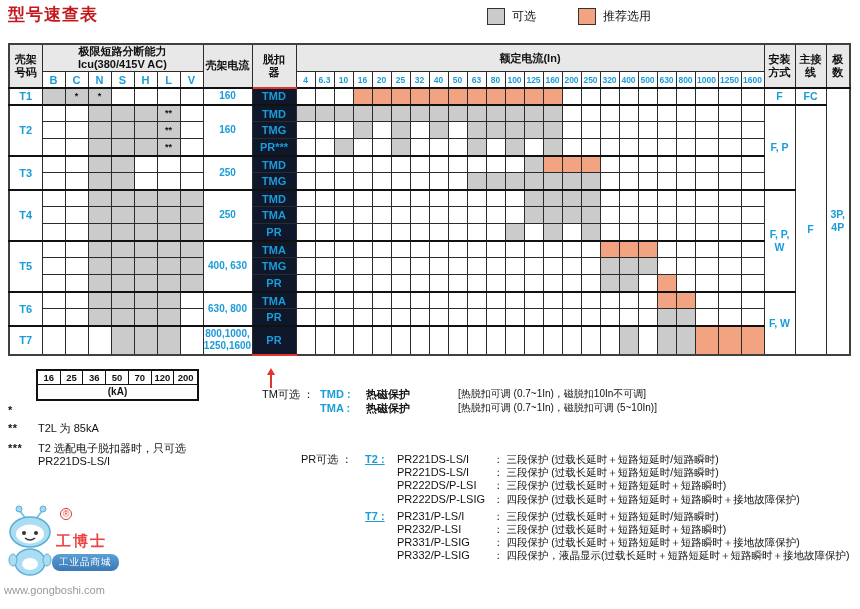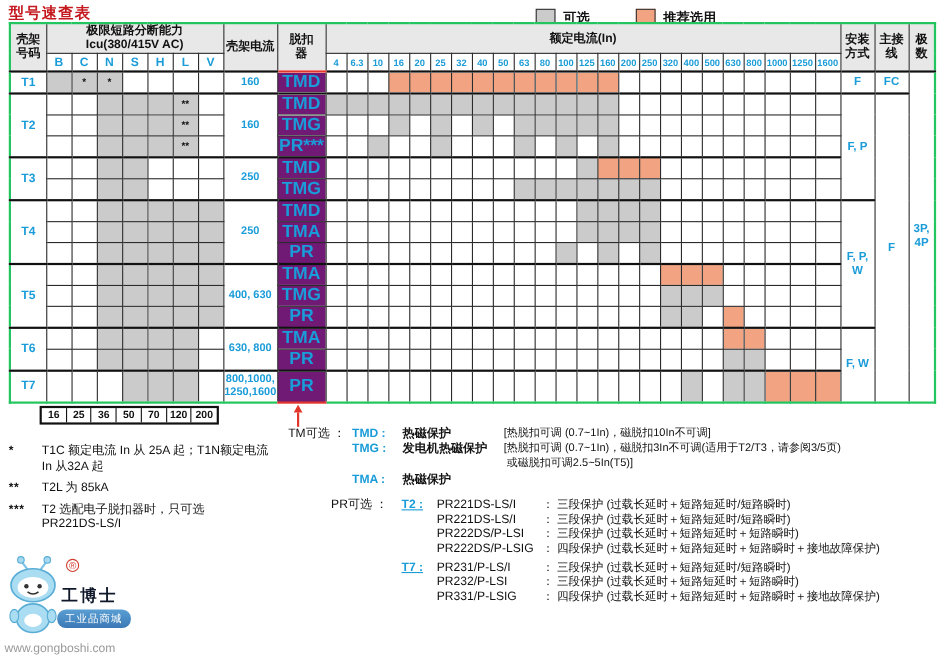--- a/index.html
+++ b/index.html
@@ -5,35 +5,35 @@
   * { box-sizing: border-box; margin: 0; padding: 0; }
   html,body { width:860px; height:609px; }
   body {
     position: relative;
     background: #ffffff;
     font-family: "Liberation Sans", "DejaVu Sans", sans-serif;
     overflow: hidden;
   }
   .title {
     position:absolute; left:8px; top:3px;
-    font-size:14px; font-weight:bold; color:#c4191f;
+    font-size:17px; font-weight:bold; color:#c4191f;
     letter-spacing:1px;
   }
   
   .legend { position:absolute; left:487px; top:8px; display:flex; gap:42px; }
-  .legend-item { display:flex; align-items:center; gap:7px; font-size:12px; font-weight:bold; color:#111; }
+  .legend-item { display:flex; align-items:center; gap:7px; font-size:12px; font-weight:normal; color:#111; }
   .swatch { width:18px; height:17px; border:1px solid #333; }
   .swatch.gray { background:#cbcbcb; }
   .swatch.orange { background:#f2a482; }
 
   
   table.sel {
-    position:absolute; left:8px; top:20px;
+    position:absolute; left:8px; top:43px;
     border-collapse:collapse; table-layout:fixed;
-    border:2px solid #22c55e;
+    border:2px solid #404040;
   }
   table.sel th, table.sel td {
     border:1px solid #2b2b2b; padding:0; text-align:center;
     vertical-align:middle; overflow:hidden;
   }
   thead th.main {
     background:#e8e8e8; color:#111; font-size:11px; font-weight:bold;
     line-height:1.2; white-space:pre-line; height:25px;
   }
   thead th.sub { background:#fff; color:#1a9cd9; font-weight:bold; font-size:11px; height:16px; }
@@ -43,21 +43,21 @@
   tr.group-start td { border-top:2px solid #111; }
   td.frame { color:#1a9cd9; font-weight:bold; font-size:11px; }
   td.cell.gray { background:#cbcbcb; }
   td.cell.orange { background:#f2a482; }
   td.cell { font-size:9px; font-weight:bold; color:#111; line-height:9px; }
   td.current {
     color:#1a9cd9; font-weight:bold; font-size:10px;
     text-align:left; padding-left:4px; white-space:pre-line; line-height:1.25;
   }
   td.trip {
-    background:#701a75; color:#1a9cd9; font-weight:bold; font-size:16px;
+    background:#0f172a; color:#1a9cd9; font-weight:bold; font-size:11px;
     text-align:left; padding-left:4px;
     border-left:2px solid #e2362a; border-right:2px solid #e2362a;
   }
   td.trip.trip-first { border-top:2px solid #e2362a; }
   td.trip.trip-last { border-bottom:2px solid #e2362a; }
   td.mcol { color:#1a9cd9; font-weight:bold; font-size:10.5px; white-space:pre-line; line-height:1.25; }
 
   
   .ka { position:absolute; left:36px; top:369px; width:163px; border:2px solid #111; background:#fff; }
   .ka-row { display:flex; }
@@ -97,21 +97,21 @@
   .pr-row { display:grid; grid-template-columns:64px 32px 96px auto; line-height:13.2px;padding-left:39px; }
   .pr-row.gap { margin-top:4px; }
   .pr-label { font-weight:normal; }
   .pr-prefix { color:#1a9cd9; font-weight:bold;text-decoration:underline; }
   .pr-head-span { grid-column:2 / 4; color:#1a9cd9; font-weight:bold; }
   .pr-model { text-align:left; white-space:nowrap; }
   .pr-desc { white-space:nowrap; font-size:10.5px; }
 
   
   .wm { position:absolute; left:4px; top:502px; width:140px; }
-  .wm-brand { position:absolute; left:52px; top:30px; font-size:15px; font-weight:bold; color:#0f172a; letter-spacing:2px; }
+  .wm-brand { position:absolute; left:52px; top:30px; font-size:15px; font-weight:bold; color:#ef4444; letter-spacing:2px; }
   .wm-reg { position:absolute; left:56px; top:6px; font-size:9px; color:#d23c2e; border:1px solid #d23c2e; border-radius:50%; width:12px; height:12px; line-height:10px; text-align:center; }
   .wm-tagline { position:absolute; left:48px; top:52px; background:linear-gradient(#5a9fd4,#3a78b5); color:#fff; font-size:9.5px; padding:2px 7px; border-radius:8px; letter-spacing:1px; }
   .wm-url { position:absolute; left:0px; top:82px; font-size:11px; color:#999; }
 </style>
 </head>
 <body>
 
 <div class="title">型号速查表</div>
 
 <div class="legend">
@@ -757,32 +757,31 @@
 <div class="ka" id="ka-scale">
     <div class="ka-row">
       <div class="ka-cell">16</div>
       <div class="ka-cell">25</div>
       <div class="ka-cell">36</div>
       <div class="ka-cell">50</div>
       <div class="ka-cell">70</div>
       <div class="ka-cell">120</div>
       <div class="ka-cell">200</div>
     </div>
+    <div class="ka-unit">(kA)</div>
   </div>
 
 <div class="red-arrow">
   <div class="head"></div>
   <div class="stem"></div>
 </div>
 
 <div class="footnotes" id="footnotes">
     <div class="fn-item">
       <span class="fn-mark">*</span>
-      <span class="fn-text">T1C 额定电流 In 从 25A 起；T1N额定电流
-In 从32A 起</span>
     </div>
     <div class="fn-item">
       <span class="fn-mark">**</span>
       <span class="fn-text">T2L 为 85kA</span>
     </div>
     <div class="fn-item">
       <span class="fn-mark">***</span>
       <span class="fn-text">T2 选配电子脱扣器时，只可选
 PR221DS-LS/I</span>
     </div>
@@ -790,29 +789,23 @@
 
 <div class="tm" id="tm-block">
     <div class="tm-row">
       <span class="tm-label">TM可选 ：</span>
       <span class="tm-name">TMD :</span>
       <span class="tm-desc">热磁保护</span>
       <span class="tm-detail">[热脱扣可调 (0.7~1In)，磁脱扣10In不可调]</span>
     </div>
     <div class="tm-row">
       <span class="tm-label"></span>
-      <span class="tm-name">TMG :</span>
-      <span class="tm-desc">发电机热磁保护</span>
-      <span class="tm-detail">[热脱扣可调 (0.7~1In)，磁脱扣3In不可调(适用于T2/T3，请参阅3/5页)
- 或磁脱扣可调2.5~5In(T5)]</span>
-    </div>
-    <div class="tm-row">
-      <span class="tm-label"></span>
       <span class="tm-name">TMA :</span>
       <span class="tm-desc">热磁保护</span>
+      <span class="tm-detail">[热脱扣可调 (0.7~1In)，磁脱扣可调 (5~10In)]</span>
     </div>
   </div>
 
 <div class="pr" id="pr-block">
     <div class="pr-row">
       <span class="pr-label">PR可选 ：</span>
       <span class="pr-prefix">T2 :</span>
       <span class="pr-model">PR221DS-LS/I</span>
       <span class="pr-desc">： 三段保护 (过载长延时＋短路短延时/短路瞬时)</span>
     </div>
@@ -844,20 +837,26 @@
       <span class="pr-label"></span>
       <span class="pr-prefix"></span>
       <span class="pr-model">PR232/P-LSI</span>
       <span class="pr-desc">： 三段保护 (过载长延时＋短路短延时＋短路瞬时)</span>
     </div>
     <div class="pr-row">
       <span class="pr-label"></span>
       <span class="pr-prefix"></span>
       <span class="pr-model">PR331/P-LSIG</span>
       <span class="pr-desc">： 四段保护 (过载长延时＋短路短延时＋短路瞬时＋接地故障保护)</span>
+    </div>
+    <div class="pr-row">
+      <span class="pr-label"></span>
+      <span class="pr-prefix"></span>
+      <span class="pr-model">PR332/P-LSIG</span>
+      <span class="pr-desc">： 四段保护，液晶显示(过载长延时＋短路短延时＋短路瞬时＋接地故障保护)</span>
     </div>
   </div>
 
 <div class="wm">
   <svg width="52" height="80" viewBox="0 0 52 80">
     <line x1="16" y1="9" x2="22" y2="17" stroke="#7cc4e4" stroke-width="2"></line>
     <line x1="38" y1="9" x2="32" y2="17" stroke="#7cc4e4" stroke-width="2"></line>
     <circle cx="15" cy="7" r="3" fill="#a6d9f0" stroke="#5aaed6"></circle>
     <circle cx="39" cy="7" r="3" fill="#a6d9f0" stroke="#5aaed6"></circle>
     <ellipse cx="26" cy="30" rx="20" ry="15" fill="#aadcf2" stroke="#5aaed6" stroke-width="1.5"></ellipse>

